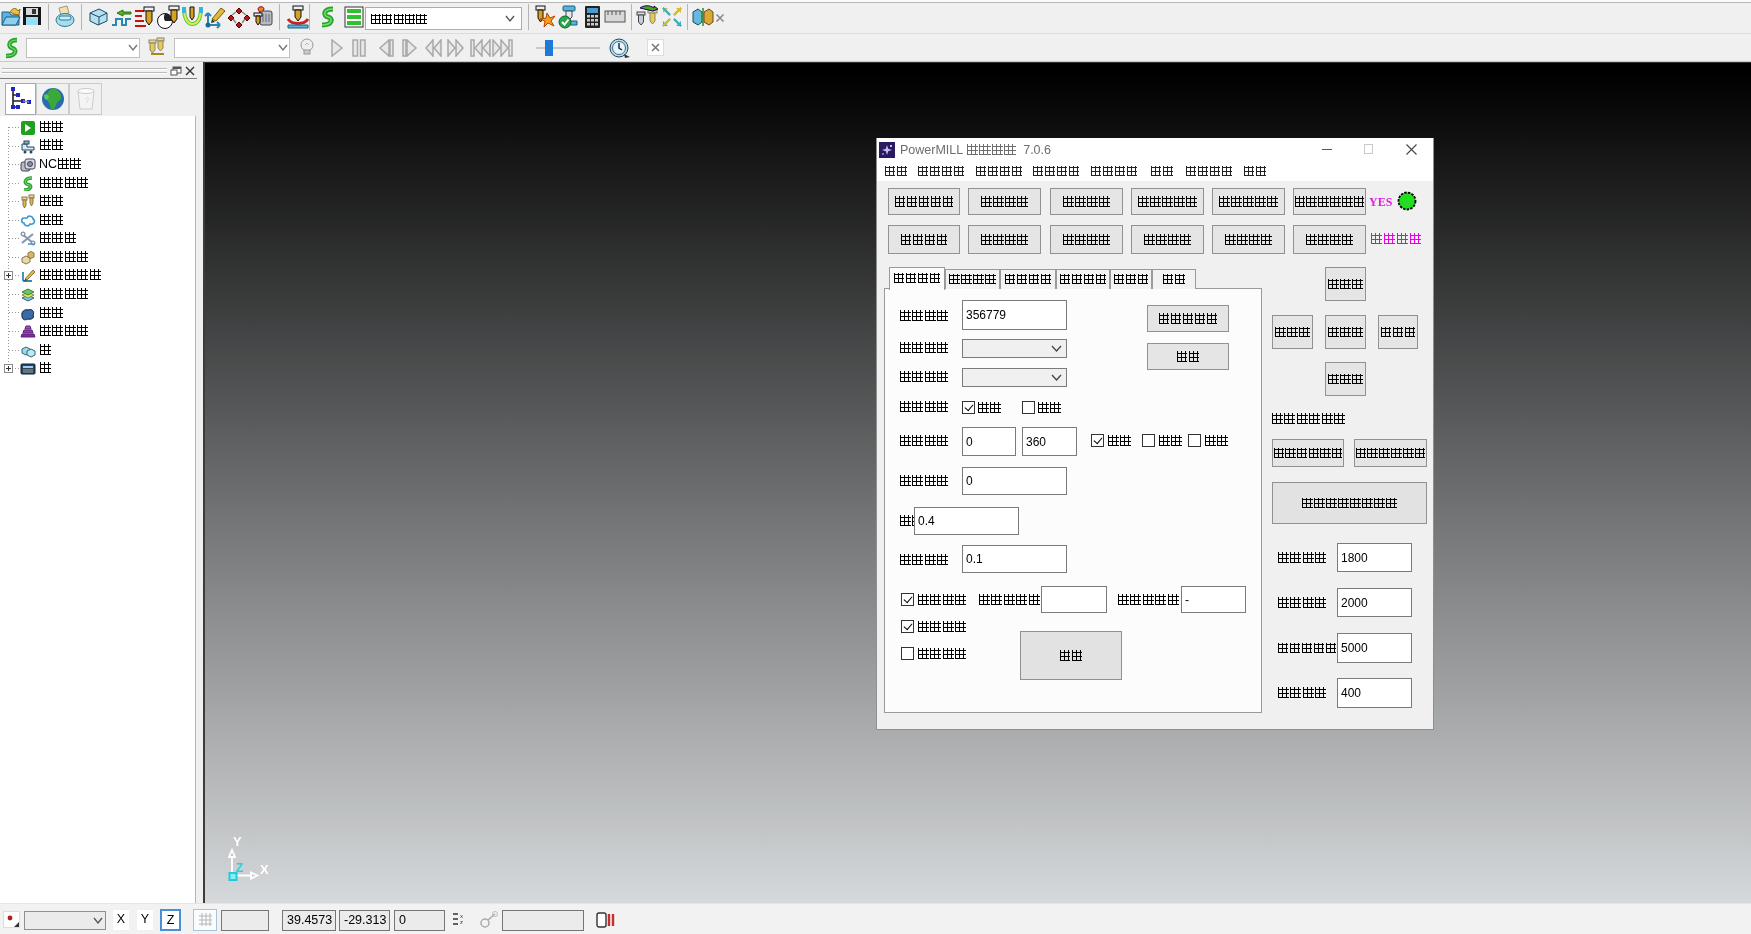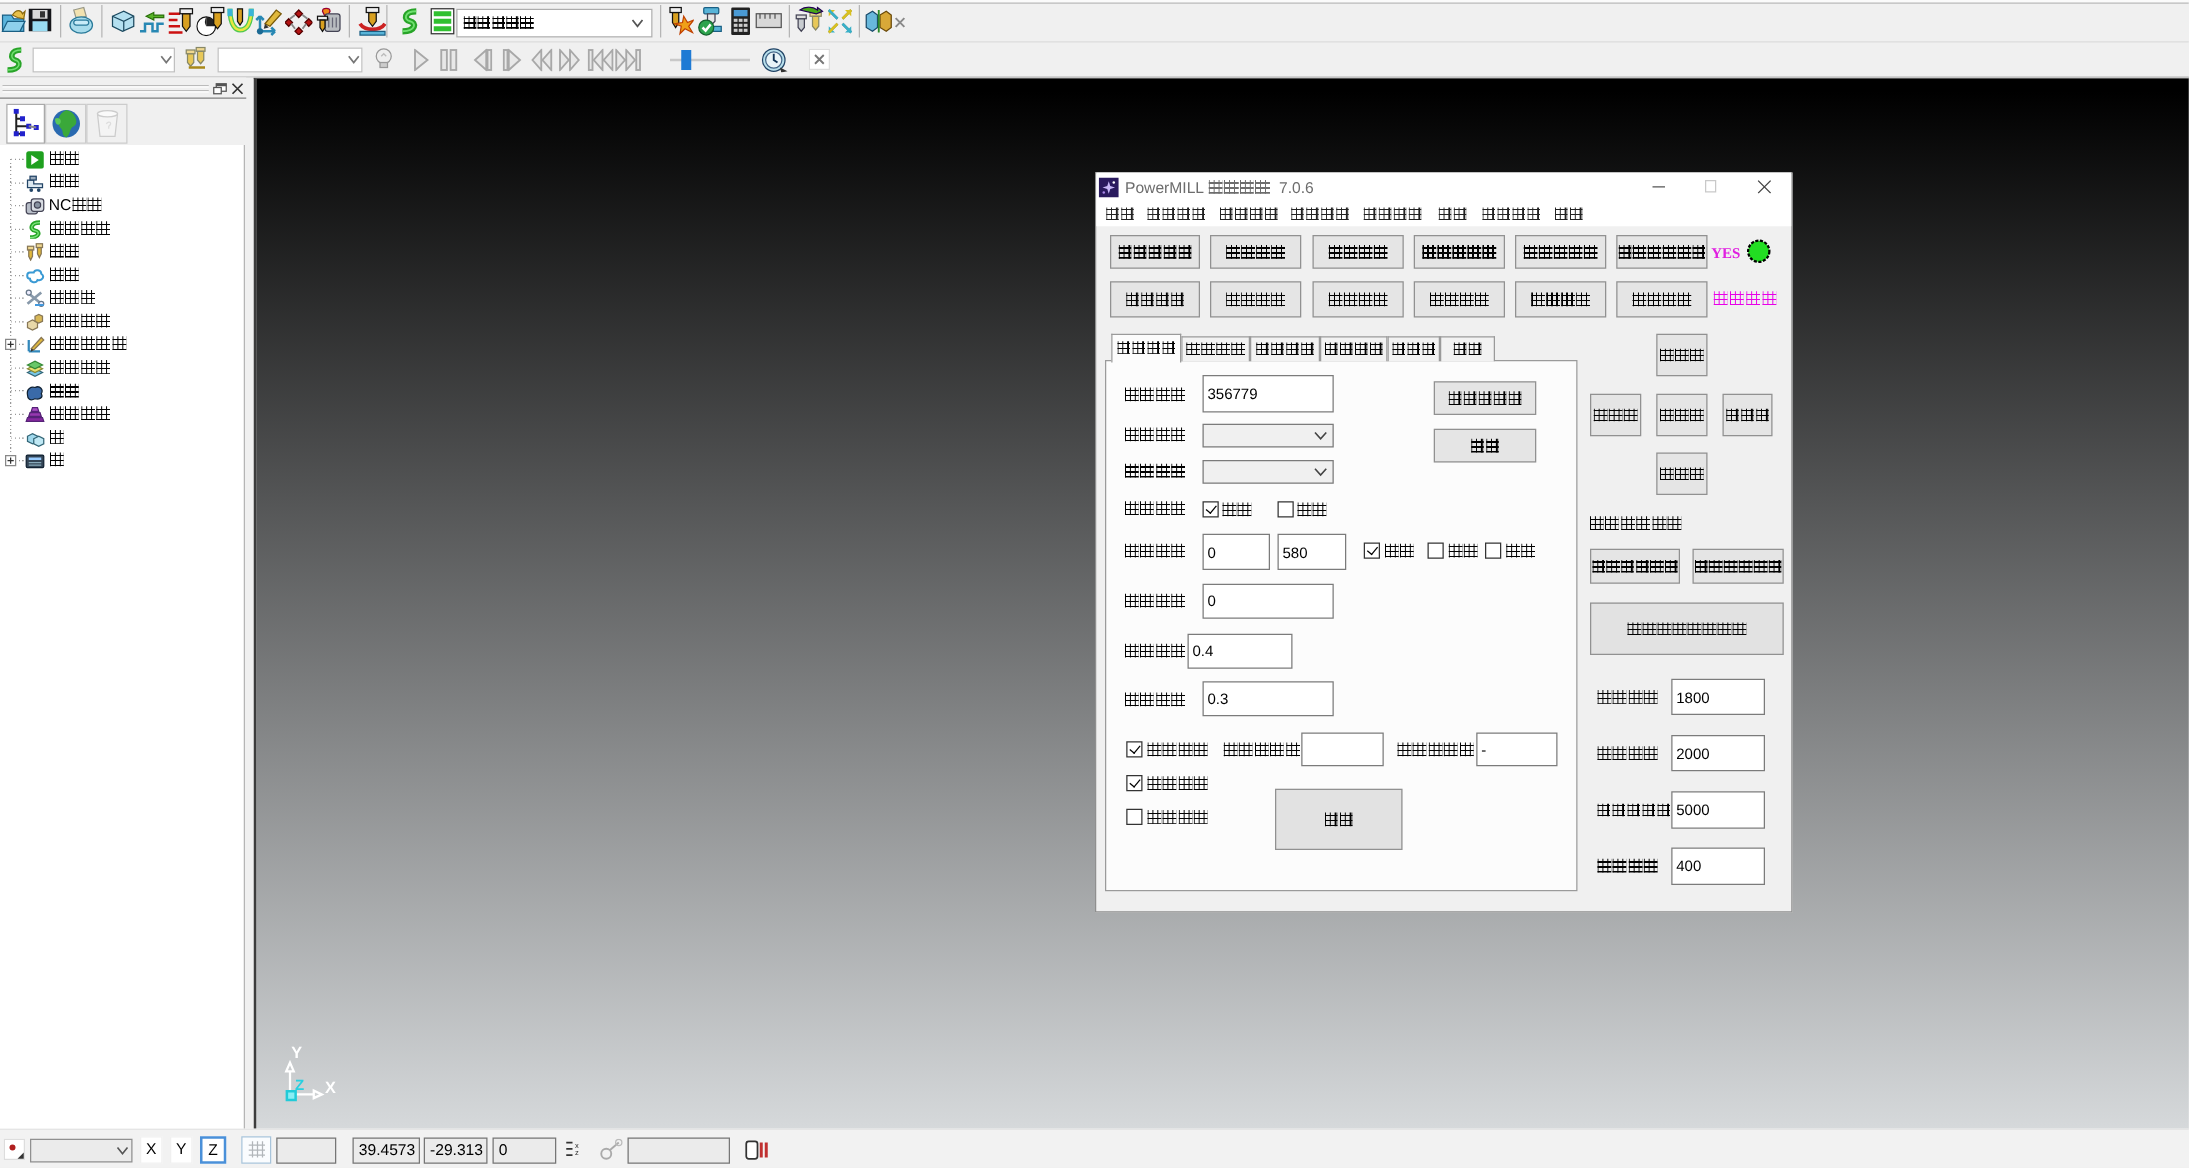--- a/index.html
+++ b/index.html
@@ -496,33 +496,33 @@
 <svg class="abs" style="left:1051px;top:374px" width="11" height="8" viewBox="0 0 11 8">
     <path d="M1 1 L5.5 6 L10 1" fill="none" stroke="#444" stroke-width="1.3"></path>
   </svg>
 <div class="lbl" style="left:899px;top:400px;font-size:12.5px"><i class="z"></i><i class="z"></i><i class="z"></i><i class="z"></i></div>
 <div class="cbx on" style="left:962px;top:401px"></div>
 <div class="lbl" style="left:977px;top:401px;font-size:12.5px"><i class="z"></i><i class="z"></i></div>
 <div class="cbx" style="left:1022px;top:401px"></div>
 <div class="lbl" style="left:1037px;top:401px;font-size:12.5px"><i class="z"></i><i class="z"></i></div>
 <div class="lbl" style="left:899px;top:434px;font-size:12.5px"><i class="z"></i><i class="z"></i><i class="z"></i><i class="z"></i></div>
 <div class="tb" style="left:962px;top:427px;width:54px;height:29px">0</div>
-<div class="tb" style="left:1022px;top:427px;width:55px;height:29px">580</div>
+<div class="tb" style="left:1022px;top:427px;width:55px;height:29px">360</div>
 <div class="cbx on" style="left:1091px;top:434px"></div>
 <div class="lbl" style="left:1107px;top:434px;font-size:12.5px"><i class="z"></i><i class="z"></i></div>
 <div class="cbx" style="left:1142px;top:434px"></div>
 <div class="lbl" style="left:1158px;top:434px;font-size:12.5px"><i class="z"></i><i class="z"></i></div>
 <div class="cbx" style="left:1188px;top:434px"></div>
 <div class="lbl" style="left:1204px;top:434px;font-size:12.5px"><i class="z"></i><i class="z"></i></div>
 <div class="lbl" style="left:899px;top:474px;font-size:12.5px"><i class="z"></i><i class="z"></i><i class="z"></i><i class="z"></i></div>
 <div class="tb" style="left:962px;top:467px;width:105px;height:28px">0</div>
 <div class="lbl" style="left:899px;top:514px;font-size:12.5px"><i class="z"></i><i class="z"></i><i class="z"></i><i class="z"></i></div>
-<div class="tb" style="left:950px;top:507px;width:84px;height:28px">0.4</div>
+<div class="tb" style="left:914px;top:507px;width:105px;height:28px">0.4</div>
 <div class="lbl" style="left:899px;top:553px;font-size:12.5px"><i class="z"></i><i class="z"></i><i class="z"></i><i class="z"></i></div>
-<div class="tb" style="left:962px;top:545px;width:105px;height:28px">0.3</div>
+<div class="tb" style="left:962px;top:545px;width:105px;height:28px">0.1</div>
 <div class="cbx on" style="left:901px;top:593px"></div>
 <div class="lbl" style="left:917px;top:593px;font-size:12.5px"><i class="z"></i><i class="z"></i><i class="z"></i><i class="z"></i></div>
 <div class="lbl" style="left:978px;top:593px;font-size:12.5px"><i class="z"></i><i class="z"></i><i class="z"></i><i class="z"></i><i class="z"></i></div>
 <div class="tb" style="left:1041px;top:586px;width:66px;height:27px"></div>
 <div class="lbl" style="left:1117px;top:593px;font-size:12.5px"><i class="z"></i><i class="z"></i><i class="z"></i><i class="z"></i><i class="z"></i></div>
 <div class="tb" style="left:1181px;top:586px;width:65px;height:27px">-</div>
 <div class="cbx on" style="left:901px;top:620px"></div>
 <div class="lbl" style="left:917px;top:620px;font-size:12.5px"><i class="z"></i><i class="z"></i><i class="z"></i><i class="z"></i></div>
 <div class="cbx" style="left:901px;top:647px"></div>
 <div class="lbl" style="left:917px;top:647px;font-size:12.5px"><i class="z"></i><i class="z"></i><i class="z"></i><i class="z"></i></div>

